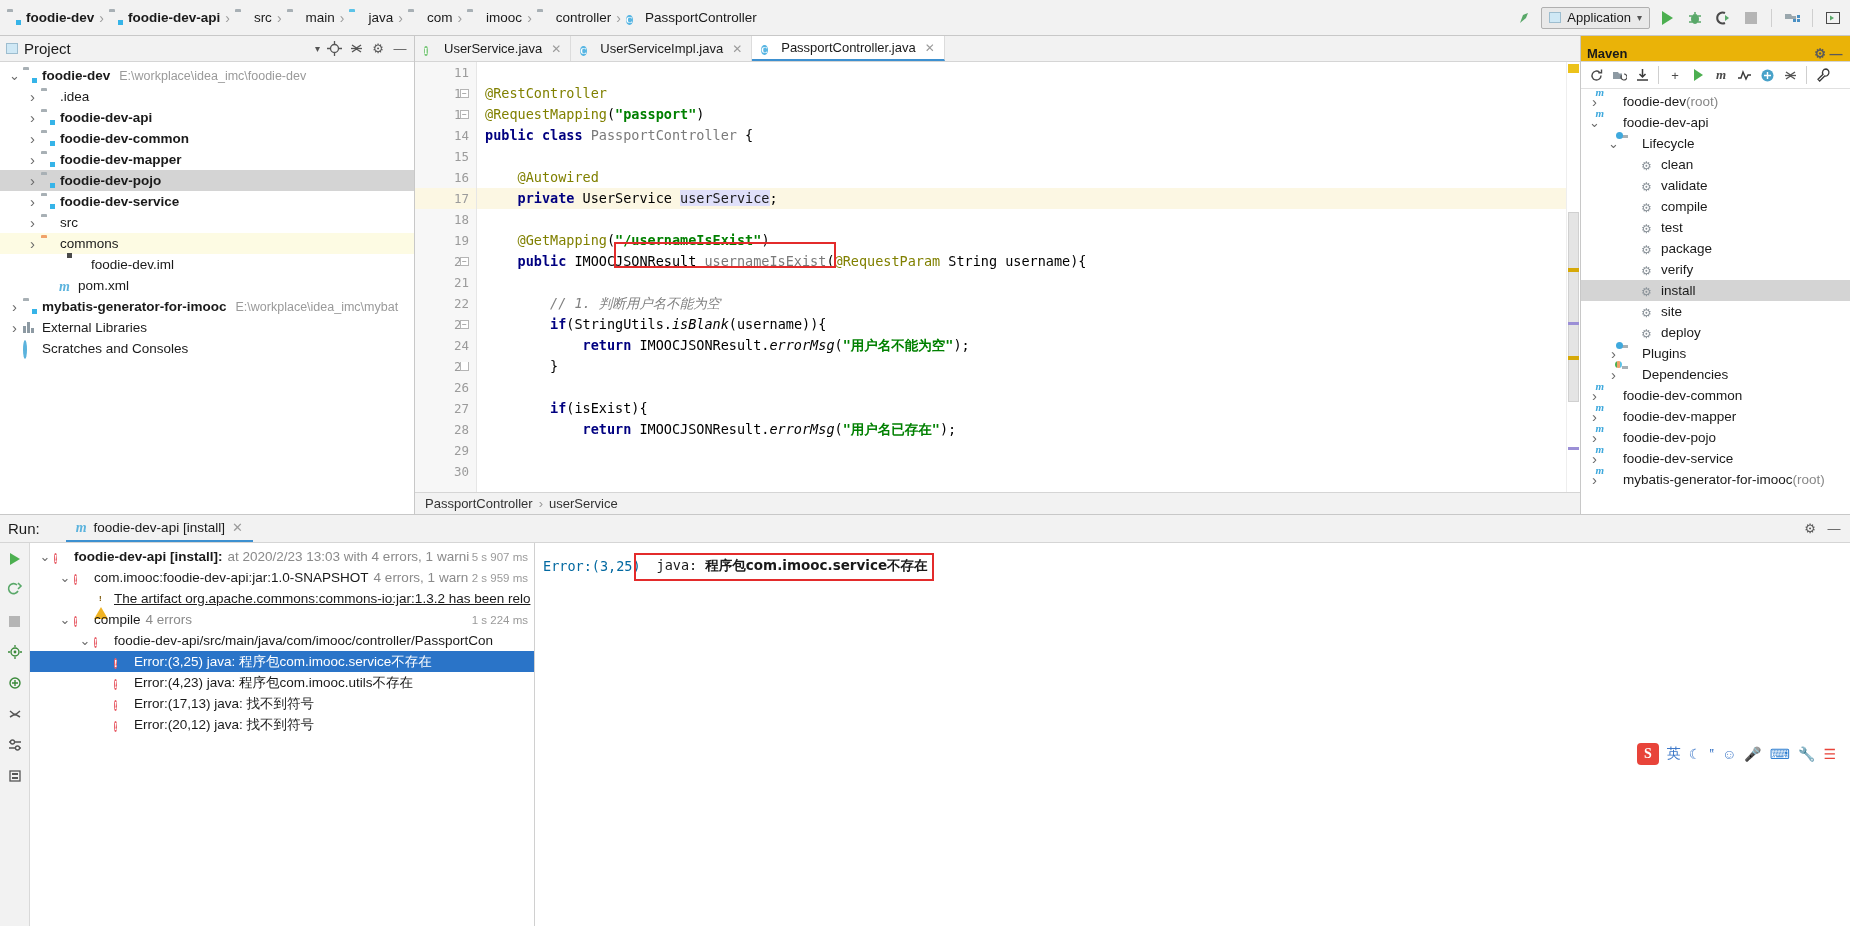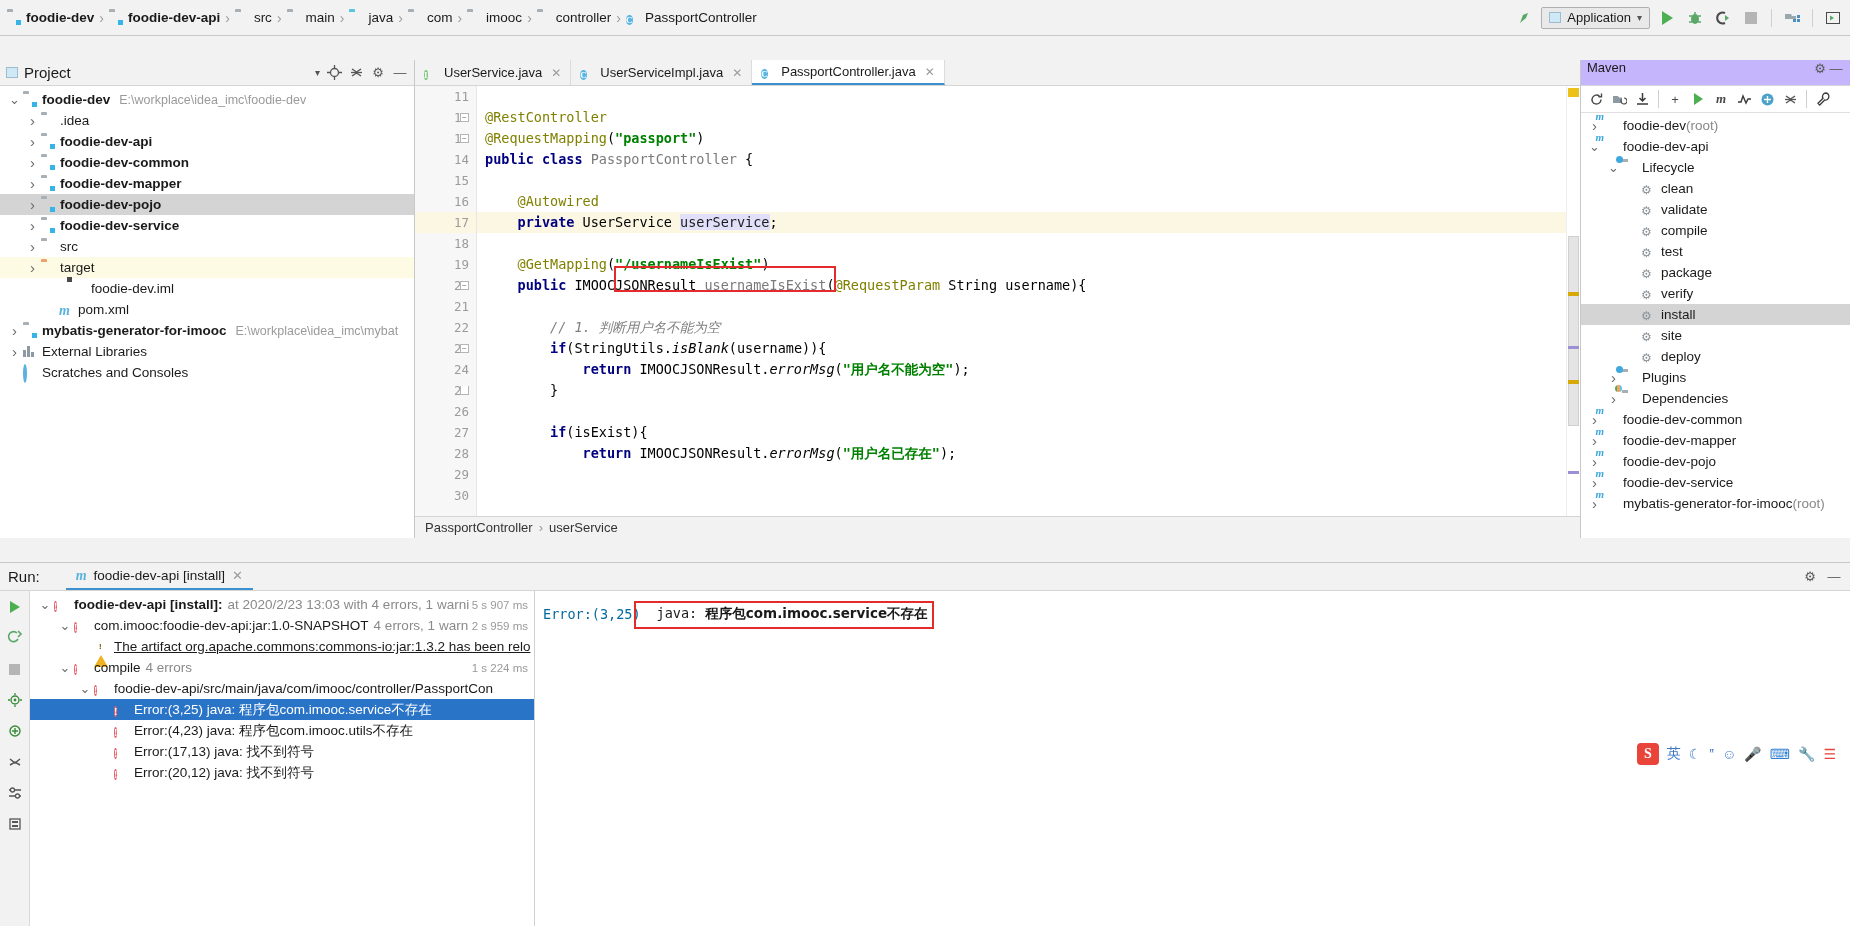--- a/index.html
+++ b/index.html
@@ -6,21 +6,21 @@
   html, body {
     margin: 0; padding: 0;
     width: 1850px; height: 926px;
     overflow: hidden;
     background: #f2f2f2;
     font-family: "Liberation Sans", sans-serif;
     font-size: 13px;
     color: #1a1a1a;
     -webkit-font-smoothing: antialiased;
   }
-  .app { width: 1850px; height: 926px; display: flex; flex-direction: column; background:#f2f2f2;gap:24px; }
+  .app { width: 1850px; height: 926px; display: flex; flex-direction: column; background:#f2f2f2; }
 
   
   .topbar {
     height: 36px; min-height:36px; display: flex; align-items: center;
     background: #f2f2f2; border-bottom: 1px solid #c8c8c8;
     padding-left: 4px; padding-right: 6px;
   }
   .crumbs { display:flex; align-items:center; flex:1; overflow:hidden; white-space:nowrap; }
   .crumb { display:flex; align-items:center; gap:5px; padding: 0 3px; height:26px; }
   .crumb .lbl { font-size: 13.5px; }
@@ -104,21 +104,21 @@
   .fld-hl { background:#e0e0fa; }
   .redbox { position:absolute; border:2px solid #e32b2b; pointer-events:none; }
   .emarks { width:14px; min-width:14px; background:#fff; border-left:1px solid #eee; position:relative; }
   .emark { position:absolute; right:1px; width:11px; height:4px; }
   .escroll { position:absolute; right:1px; width:11px; background:#e4e4e4; border:1px solid #d0d0d0; }
   .ebreadcrumb { height:22px; display:flex; align-items:center; gap:6px; padding:0 10px; background:#f2f2f2; border-top:1px solid #d5d5d5; font-size:13px; color:#333; }
   .ebreadcrumb .sep { color:#999; }
 
   
   .maven { width:270px; min-width:270px; background:#fff; display:flex; flex-direction:column; border-left:1px solid #c8c8c8; }
-  .mhead { height:26px; display:flex;align-items:flex-start;background:#c4b5fd;border-bottom:1px solid #d5d5d5;padding:0 6px; }
+  .mhead { height:26px; display:flex;align-items:flex-end;background:#eab308;border-bottom:1px solid #d5d5d5;padding:0 6px;font-weight:bold; }
   .mhead .title { flex:1; font-size:13px; }
   .mtools { height:27px; display:flex; align-items:center; gap:3px; padding:0 5px; border-bottom:1px solid #e0e0e0; background:#fff; }
   .mtool { width:20px;height:20px;display:flex;align-items:center;justify-content:center;color:#4a4a4a;font-size:13px;cursor:pointer; }
   .mtree { flex:1; overflow:hidden; font-size:13.5px; padding-top:2px; }
   .mrow { display:flex;align-items:center;height:21px;white-space:nowrap; }
   .mrow.sel { background:#d4d4d4; }
   .gear { width:13px;height:13px;color:#8a9299;font-size:12px;line-height:13px;text-align:center; }
   .mvn-ico { width:12px;height:14px;background:#b9c2c7;position:relative; }
   .mvn-ico:after{content:'m';position:absolute;right:-1px;bottom:-3px;color:#3fa9dd;font-size:11px;font-style:italic;font-weight:bold;font-family:"Liberation Serif",serif;}
   .gfolder { width:14px;height:11px;background:#a8b0b5;position:relative;border-radius:1px; }
@@ -324,21 +324,21 @@
             <span class="tlabel b">foodie-dev-service</span>
           </div>
           <div class="trow" style="padding-left: 24px;">
             <span class="tw" style="font-size: 15px;">›</span>
             <span class="ico"><span class="folder"></span></span>
             <span class="tlabel">src</span>
           </div>
           <div class="trow yellowbg" style="padding-left: 24px;">
             <span class="tw" style="font-size: 15px;">›</span>
             <span class="ico"><span class="folder orange"></span></span>
-            <span class="tlabel">target</span>
+            <span class="tlabel">commons</span>
           </div>
           <div class="trow" style="padding-left: 42px; margin-left: 13px;">
             <span class="tw"></span>
             <span class="ico"><span class="iml-ico"></span></span>
             <span class="tlabel">foodie-dev.iml</span>
           </div>
           <div class="trow" style="padding-left: 42px;">
             <span class="tw"></span>
             <span class="ico"><span class="m-ico">m</span></span>
             <span class="tlabel">pom.xml</span>

